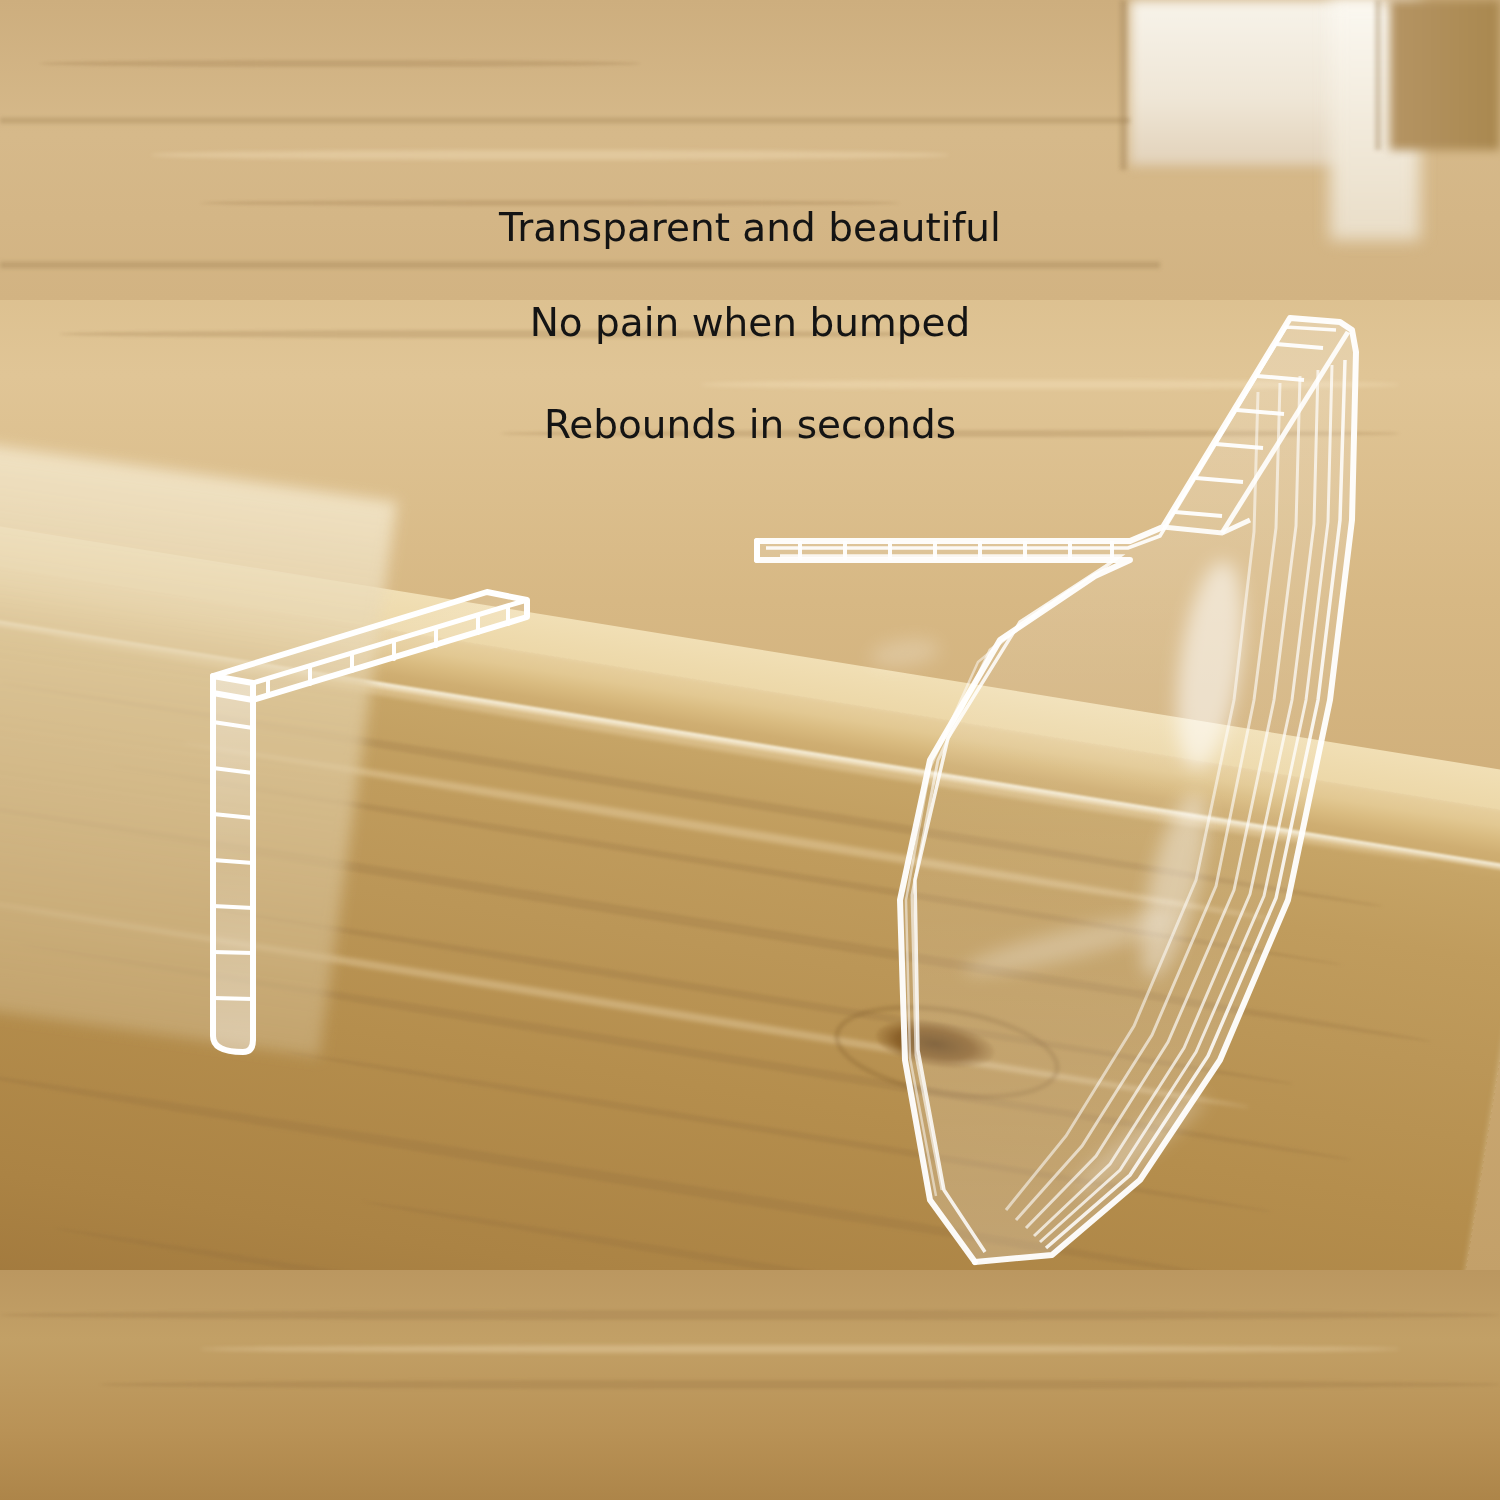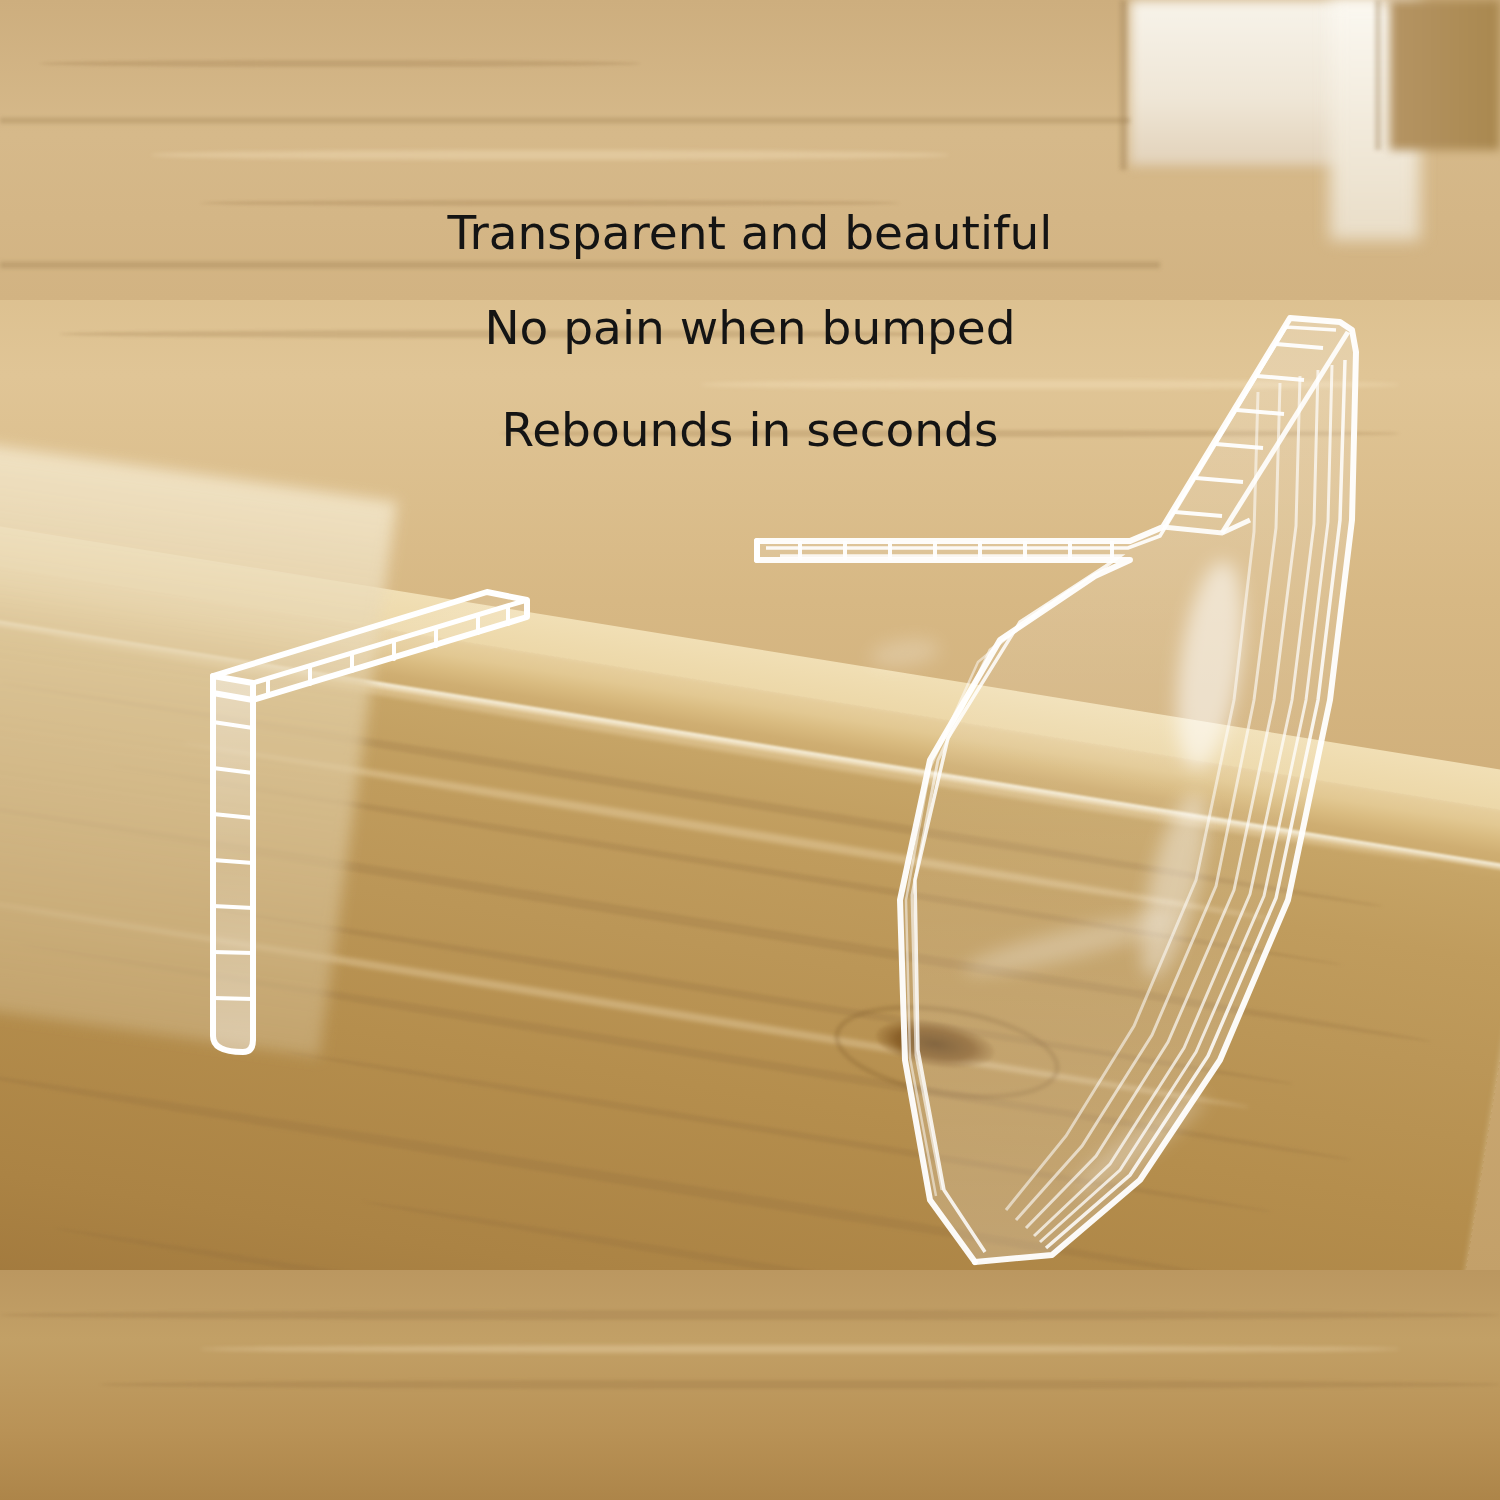--- a/index.html
+++ b/index.html
@@ -154,21 +154,21 @@
     -webkit-text-stroke: 7px #ffffff;
     paint-order: stroke fill;
     text-shadow:
       0 0 2px #ffffff;
   }
   .subline {
     position: absolute;
     left: 0; right: 0;
     text-align: center;
     font-family: "DejaVu Sans", sans-serif;
-    font-size: 47px;
+    font-size: 39px;
     color: #141414;
     letter-spacing: 0px;
   }
   .sub1 { top: 205px; }
   .sub2 { top: 300px; }
   .sub3 { top: 402px; }
 
   
   .strip-svg {
     position: absolute;

